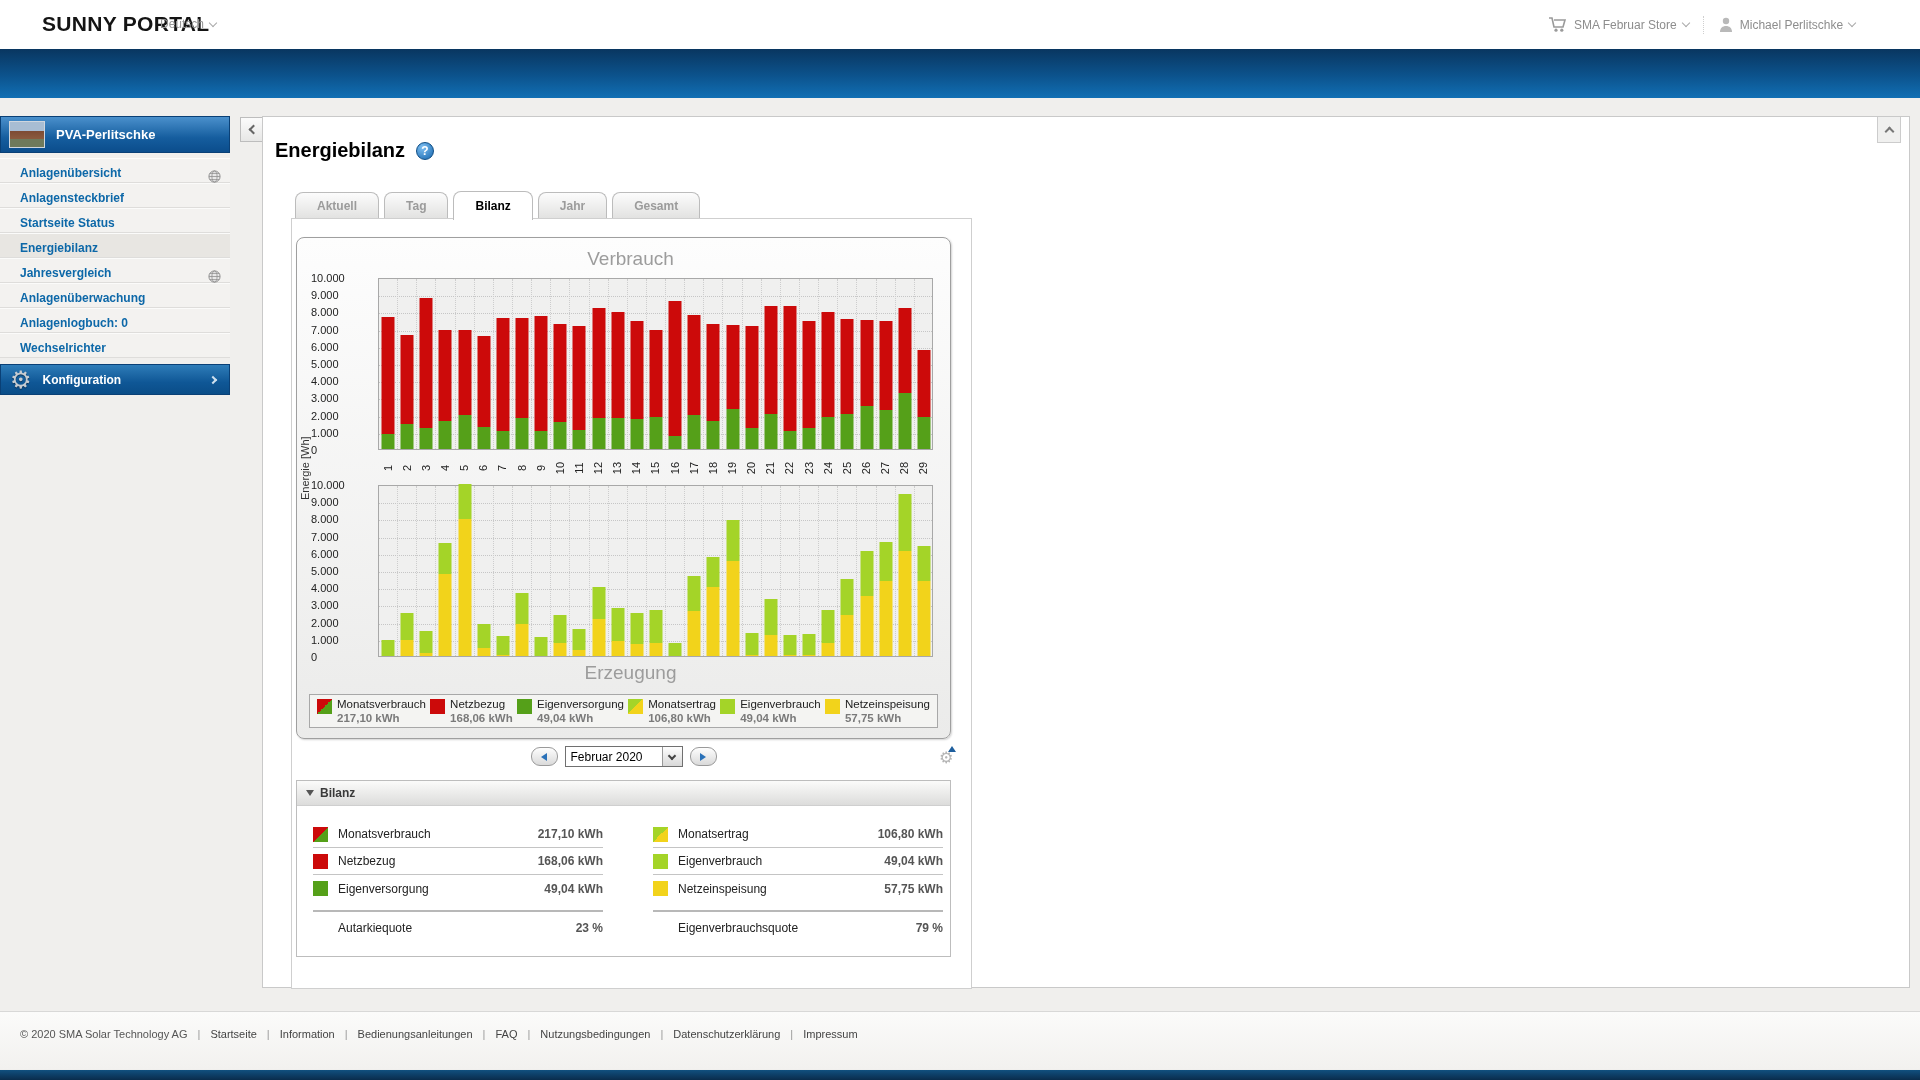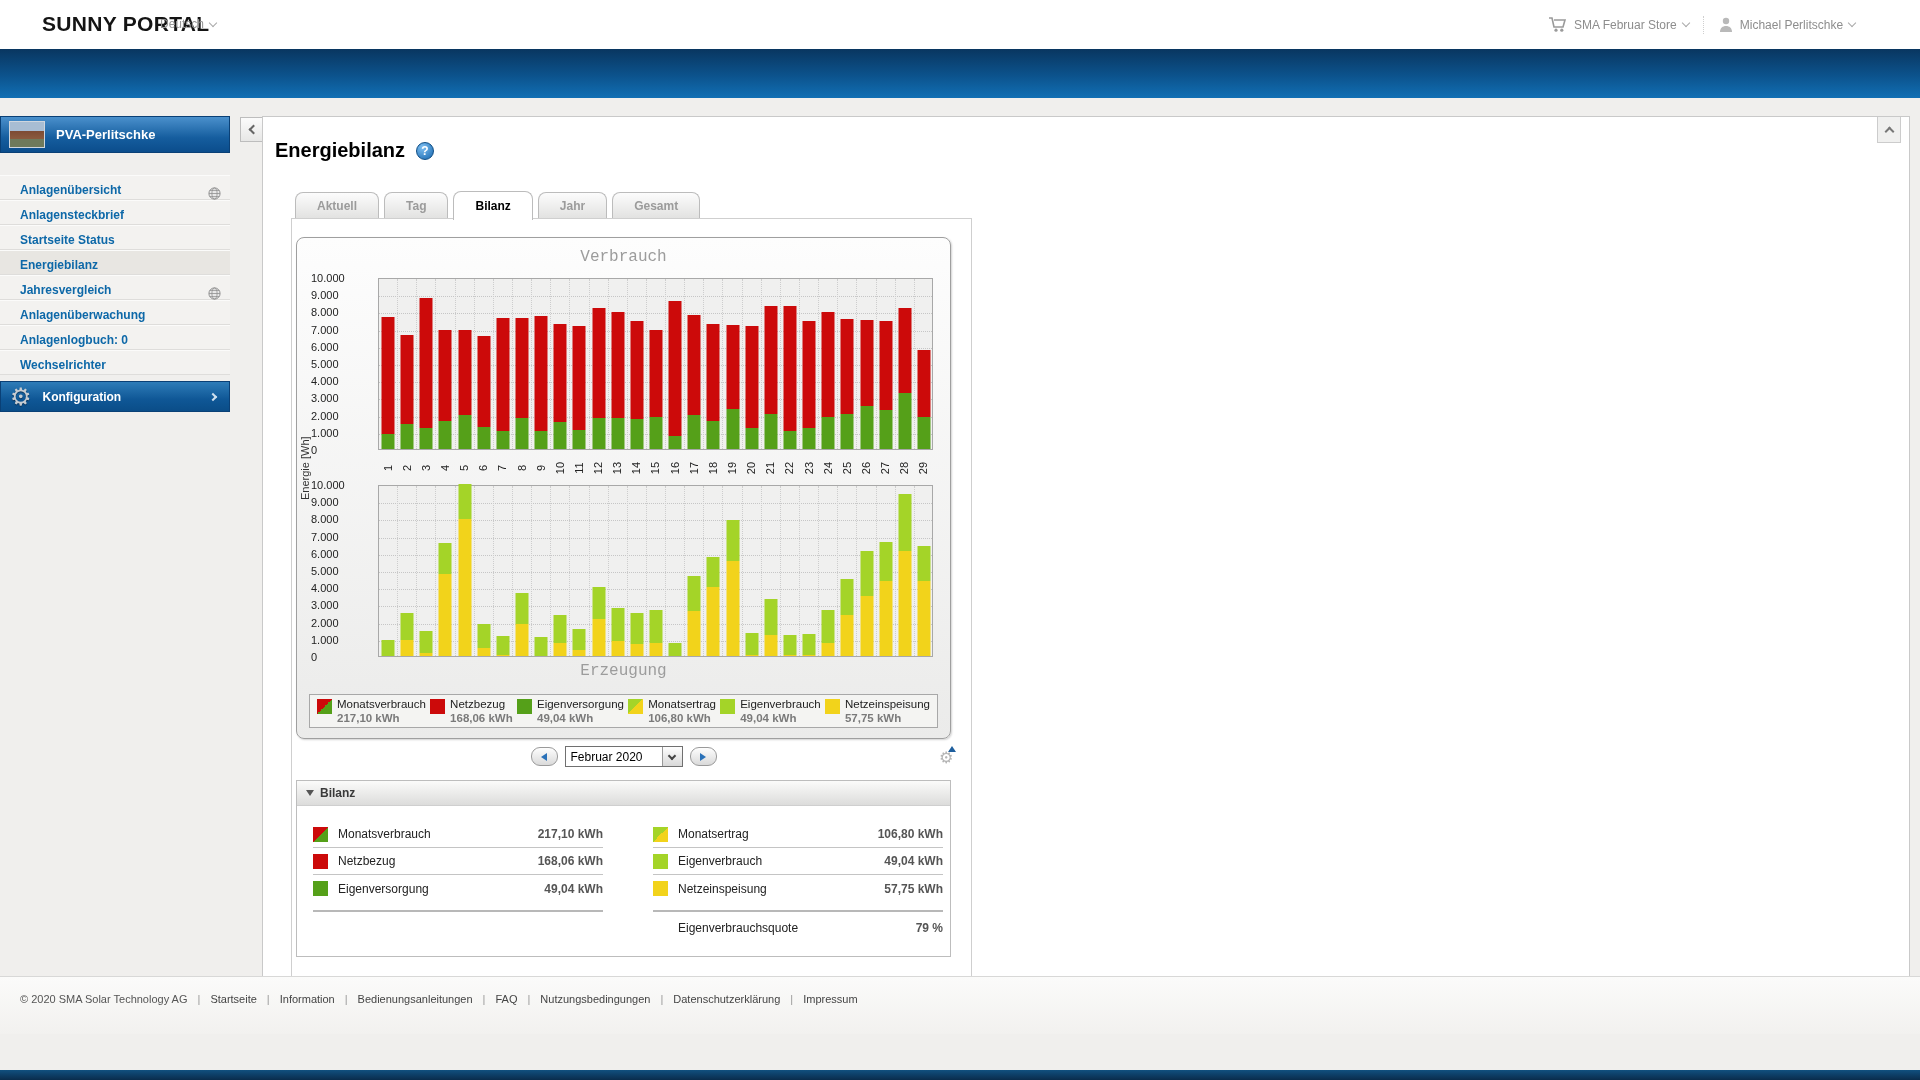--- a/index.html
+++ b/index.html
@@ -14,21 +14,21 @@
   .topbar-right { position:absolute; left:1548px; top:0; height:49px; display:flex; align-items:center; gap:8px; font-size:12px; color:#8d8d8d; }
   .tb-item { display:flex; align-items:center; gap:6px; cursor:pointer; }
   .tb-divider { width:1px; height:18px; border-left:1px dotted #cfcfcf; margin:0 6px; }
   .banner { position:absolute; left:0; top:49px; width:1920px; height:49px; background:linear-gradient(180deg,#093660 0%,#0c538d 55%,#116fb4 100%); }
 
   
   .sidebar { position:absolute; left:0; top:116px; width:230px; }
   .plant-head { height:37px; background:linear-gradient(180deg,#4a90cc 0%,#155d9e 60%,#0b4d8c 100%); border:1px solid #0a4076; display:flex; align-items:center; }
   .thumb { width:36px; height:27px; margin-left:8px; border:1px solid #cfd6de; background:linear-gradient(180deg,#a8bdd3 0%,#a8bdd3 36%,#7d4b34 36%,#8a5a3e 66%,#6f7a5c 66%,#6f7a5c 100%); }
   .plant-name { color:#fff; font-weight:bold; font-size:13px; margin-left:11px; }
-  .side-menu { margin-top:22px; }
+  .side-menu { margin-top:5px; }
   .side-item { height:25px; line-height:25px; background:#f3f2f0; border-top:1px solid #fbfbfa; border-bottom:1px solid #dedddb; position:relative; padding-left:20px; cursor:pointer; }
   .side-item.active { background:#e8e6e2; }
   .side-label { color:#0d68a8; font-weight:bold; font-size:12px; }
   .globe { position:absolute; right:9px; top:6px; width:13px; height:13px; }
   .config { margin-top:6px; height:31px; background:linear-gradient(180deg,#2e7cb8 0%,#0f5796 60%,#0a4d88 100%); border:1px solid #0a4076; display:flex; align-items:center; position:relative; cursor:pointer; }
   .gear-big { font-family:"DejaVu Sans",sans-serif; font-size:24px; color:#c6cbd1; margin-left:9px; line-height:1; text-shadow:0 1px 1px #073057; }
   .config-label { color:#fff; font-weight:bold; font-size:12px; margin-left:11px; }
   .chev-right { position:absolute; right:13px; top:12px; width:6px; height:6px; border-top:2px solid #cfe0ee; border-right:2px solid #cfe0ee; transform:rotate(45deg); }
 
   
@@ -42,21 +42,21 @@
   .page-title { font-size:20px; font-weight:bold; color:#000; }
   .help-icon { width:18px; height:18px; border-radius:50%; background:radial-gradient(circle at 35% 28%,#7fc0f2,#1565ad); border:1px solid #0d4d85; color:#fff; font-size:12px; font-weight:bold; display:flex; align-items:center; justify-content:center; cursor:pointer; }
 
   .tabs { position:absolute; left:32px; top:74px; display:flex; gap:5px; align-items:flex-end; }
   .tab { height:26px; line-height:26px; padding:0 21px; background:linear-gradient(180deg,#fcfcfc,#e2e2e1); border:1px solid #bcbcbc; border-bottom:none; border-radius:8px 8px 0 0; color:#9b9b9b; font-weight:bold; font-size:12px; cursor:pointer; position:relative; z-index:2; }
   .tab.active { background:#fff; color:#000; height:29px; line-height:29px; margin-bottom:-2px; }
   .tab-panel { position:absolute; left:28px; top:101px; width:681px; height:771px; background:#fff; border:1px solid #cfcfcf; }
 
   
   .chart-box { position:absolute; left:4px; top:18px; width:655px; height:502px; border:1px solid #9f9f9f; border-radius:8px; background:linear-gradient(180deg,#fdfdfd,#ebebea); box-shadow:1px 1px 2px rgba(0,0,0,.18); }
-  .chart-title { position:absolute; left:0; width:100%; text-align:center; color:#9c9c9c; font-size:16px;font-family:Liberation Mono, monospace; }
+  .chart-title { position:absolute; left:7px; width:100%; text-align:center; color:#9c9c9c; font-size:19px; }
   .ct-top { top:10px; } .ct-bottom { top:424px; }
   .ylab { position:absolute; left:2px; top:140px; width:15px; height:180px; writing-mode:vertical-rl; transform:rotate(180deg); text-align:center; font-size:11px; color:#333; }
   .yticks { position:absolute; left:14px; width:62px; height:172px; }
   .ytick { position:absolute; right:0; font-size:11px; color:#222; width:100%; text-align:left; }
   .plot { position:absolute; left:81px; width:555px; height:172px; background:#f0f0ef; border:1px solid #a8a8a8; }
   .gridh { position:absolute; left:0; width:100%; height:0; border-top:1px dotted #c6c6c6; }
   .slot { position:absolute; top:0; height:100%; border-right:1px dotted #cdcdcd; }
   .bar { position:absolute; bottom:0; left:50%; transform:translateX(-50%); width:13px; display:flex; flex-direction:column-reverse; z-index:2; cursor:pointer; }
   .seg { width:100%; }
   .xlabels { position:absolute; left:81px; top:214px; width:555px; height:31px; }
@@ -98,21 +98,21 @@
   .bcol1 { left:16px; } .bcol2 { left:356px; }
   .brow { display:flex; align-items:center; height:27px; border-bottom:1px solid #c4c4c4; }
   .brow.last { border-bottom:none; }
   .bchip { width:15px; height:15px; margin-right:10px; display:inline-block; }
   .blabel { font-size:12px; color:#222; flex:1; }
   .bval { font-size:12px; font-weight:bold; color:#555; }
   .bquote-sep { border-top:2px solid #b8b8b8; margin-top:8px; }
   .bquote { display:flex; align-items:center; height:31px; padding-left:25px; }
 
   
-  .footer { position:absolute; left:0; top:976px; width:1920px; height:58px; background:linear-gradient(180deg,#fbfbfa,#f2f1ef); border-top:1px solid #d8d8d7; }
+  .footer { position:absolute; left:0; top:1011px; width:1920px; height:58px; background:linear-gradient(180deg,#fbfbfa,#f2f1ef); border-top:1px solid #d8d8d7; }
   .footer-links { position:absolute; left:20px; top:16px; display:flex; align-items:center; gap:10px; font-size:11px; }
   .f-copy { color:#555; }
   .f-sep { color:#9a9a9a; }
   .f-link { color:#444; cursor:pointer; }
   .bottom-bar { position:absolute; left:0; top:1070px; width:1920px; height:10px; background:linear-gradient(180deg,#11507f,#0a2c4c); }
 </style>
 </head>
 <body>
 
 <div class="topbar">
@@ -769,20 +769,24 @@
               <span class="bchip chip-red"></span>
               <span class="blabel">Netzbezug</span>
               <span class="bval">168,06 kWh</span>
             </div>
             <div class="brow last">
               <span class="bchip chip-green"></span>
               <span class="blabel">Eigenversorgung</span>
               <span class="bval">49,04 kWh</span>
             </div>
             <div class="bquote-sep"></div>
+            <div class="bquote">
+              <span class="blabel">Autarkiequote</span>
+              <span class="bval">23 %</span>
+            </div>
           </div>
         <div class="bcol bcol2">
             <div class="brow">
               <span class="bchip chip-green-yellow"></span>
               <span class="blabel">Monatsertrag</span>
               <span class="bval">106,80 kWh</span>
             </div>
             <div class="brow">
               <span class="bchip chip-lightgreen"></span>
               <span class="blabel">Eigenverbrauch</span>

